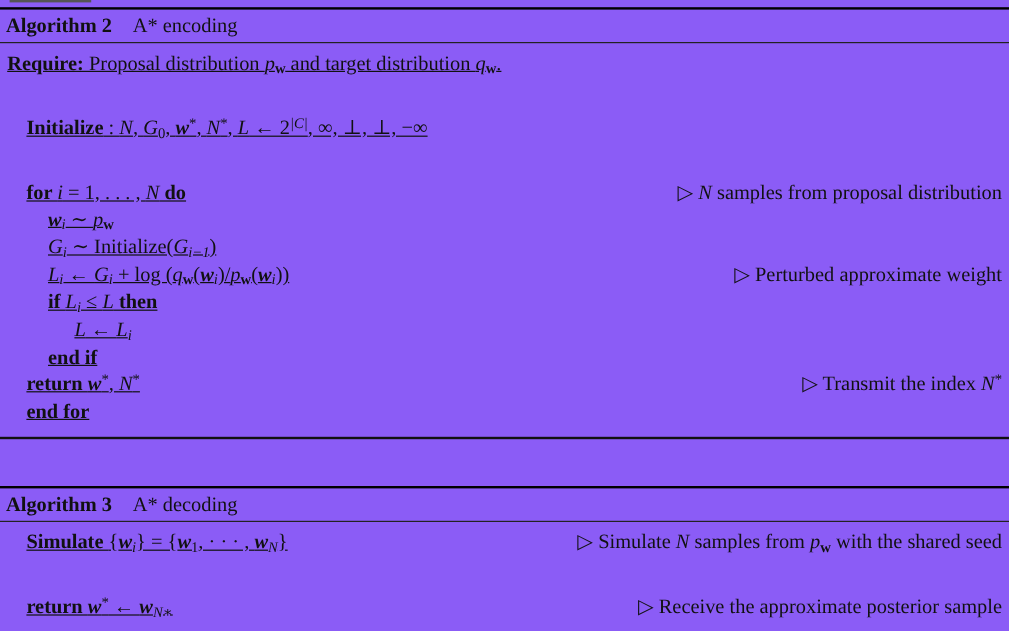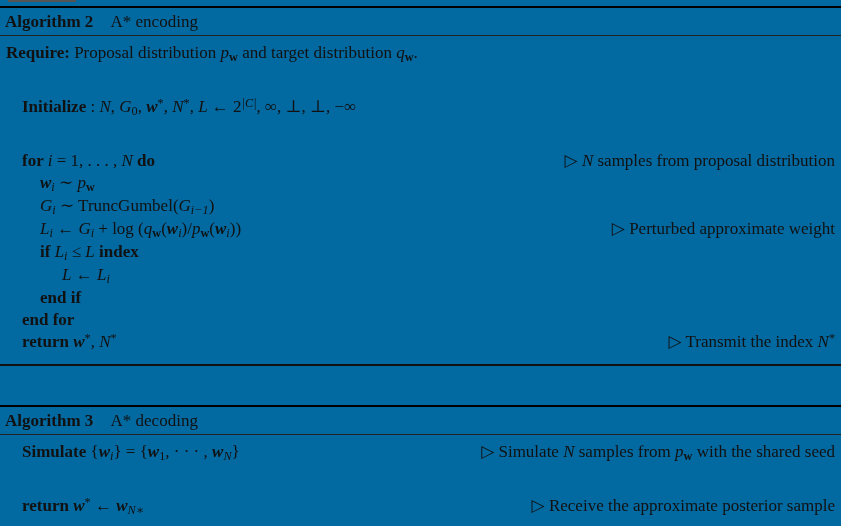--- a/index.html
+++ b/index.html
@@ -4,21 +4,21 @@
 <style>
   html, body {
     margin: 0;
     padding: 0;
     background: #ffffff;
   }
   .page {
     position: relative;
     width: 841px;
     height: 526px;
-    background: #0369a1;
+    background: #8b5cf6;
     color: #111111;
     font-family: "Liberation Serif", "DejaVu Serif", "DejaVu Sans", serif;
     font-size: 17px;
     overflow: hidden;
     padding-top: 6px;
     box-sizing: border-box;
   }
   .crop-artifact {
     position: absolute;
     top: 0;
@@ -54,20 +54,21 @@
   .code-line {
     display: flex;
     align-items: baseline;
     line-height: 22px;
   }
   .code-line.spaced {
     margin-top: 31px;
   }
   .line-main {
     white-space: pre;
+    text-decoration: underline;
   }
   .line-comment {
     margin-left: auto;
     white-space: pre;
     text-align: center;
   }
   .indent-0 { padding-left: 0; }
   .indent-1 { padding-left: 16px; }
   .indent-2 { padding-left: 34px; }
   .indent-3 { padding-left: 56px; }
@@ -107,41 +108,41 @@
           <span class="line-main indent-1"><span class="tok-kw">Initialize</span><span class="tok-rm"> : </span><span class="tok-it">N</span><span class="tok-rm">, </span><span class="tok-it">G</span><span class="tok-rm sub">0</span><span class="tok-rm">, </span><span class="tok-bi">w</span><span class="tok-rm sup">*</span><span class="tok-rm">, </span><span class="tok-it">N</span><span class="tok-rm sup">*</span><span class="tok-rm">, </span><span class="tok-it">L</span><span class="tok-rm"> ← 2</span><span class="tok-it sup">|C|</span><span class="tok-rm">, ∞, ⊥, ⊥, −∞</span></span>
         </div>
         <div class="code-line spaced">
           <span class="line-main indent-1"><span class="tok-kw">for </span><span class="tok-it">i</span><span class="tok-rm"> = 1, . . . , </span><span class="tok-it">N</span><span class="tok-kw"> do</span></span>
           <span class="line-comment"><span class="tok-rm">▷ </span><span class="tok-it">N</span><span class="tok-rm"> samples from proposal distribution</span></span>
         </div>
         <div class="code-line">
           <span class="line-main indent-2"><span class="tok-bi">w</span><span class="tok-it sub">i</span><span class="tok-rm"> ∼ </span><span class="tok-it">p</span><span class="tok-bf sub">w</span></span>
         </div>
         <div class="code-line">
-          <span class="line-main indent-2"><span class="tok-it">G</span><span class="tok-it sub">i</span><span class="tok-rm"> ∼ TruncGumbel(</span><span class="tok-it">G</span><span class="tok-it sub">i−1</span><span class="tok-rm">)</span></span>
+          <span class="line-main indent-2"><span class="tok-it">G</span><span class="tok-it sub">i</span><span class="tok-rm"> ∼ Initialize(</span><span class="tok-it">G</span><span class="tok-it sub">i−1</span><span class="tok-rm">)</span></span>
         </div>
         <div class="code-line">
           <span class="line-main indent-2"><span class="tok-it">L</span><span class="tok-it sub">i</span><span class="tok-rm"> ← </span><span class="tok-it">G</span><span class="tok-it sub">i</span><span class="tok-rm"> + log (</span><span class="tok-it">q</span><span class="tok-bf sub">w</span><span class="tok-rm">(</span><span class="tok-bi">w</span><span class="tok-it sub">i</span><span class="tok-rm">)/</span><span class="tok-it">p</span><span class="tok-bf sub">w</span><span class="tok-rm">(</span><span class="tok-bi">w</span><span class="tok-it sub">i</span><span class="tok-rm">))</span></span>
           <span class="line-comment"><span class="tok-rm">▷ Perturbed approximate weight</span></span>
         </div>
         <div class="code-line">
-          <span class="line-main indent-2"><span class="tok-kw">if </span><span class="tok-it">L</span><span class="tok-it sub">i</span><span class="tok-rm"> ≤ </span><span class="tok-it">L</span><span class="tok-kw"> index</span></span>
+          <span class="line-main indent-2"><span class="tok-kw">if </span><span class="tok-it">L</span><span class="tok-it sub">i</span><span class="tok-rm"> ≤ </span><span class="tok-it">L</span><span class="tok-kw"> then</span></span>
         </div>
         <div class="code-line">
           <span class="line-main indent-3"><span class="tok-it">L</span><span class="tok-rm"> ← </span><span class="tok-it">L</span><span class="tok-it sub">i</span></span>
         </div>
         <div class="code-line">
           <span class="line-main indent-2"><span class="tok-kw">end if</span></span>
         </div>
         <div class="code-line">
-          <span class="line-main indent-1"><span class="tok-kw">end for</span></span>
+          <span class="line-main indent-1"><span class="tok-kw">return </span><span class="tok-bi">w</span><span class="tok-rm sup">*</span><span class="tok-rm">, </span><span class="tok-it">N</span><span class="tok-rm sup">*</span></span>
+          <span class="line-comment"><span class="tok-rm">▷ Transmit the index </span><span class="tok-it">N</span><span class="tok-rm sup">*</span></span>
         </div>
         <div class="code-line">
-          <span class="line-main indent-1"><span class="tok-kw">return </span><span class="tok-bi">w</span><span class="tok-rm sup">*</span><span class="tok-rm">, </span><span class="tok-it">N</span><span class="tok-rm sup">*</span></span>
-          <span class="line-comment"><span class="tok-rm">▷ Transmit the index </span><span class="tok-it">N</span><span class="tok-rm sup">*</span></span>
+          <span class="line-main indent-1"><span class="tok-kw">end for</span></span>
         </div>
       </div>
   </section>
 
   <section class="algorithm">
     <header class="alg-header">
       <span class="alg-label">Algorithm 3</span>
       <span class="alg-title">A* decoding</span>
     </header>
     <div class="alg-body alg-body-last">

